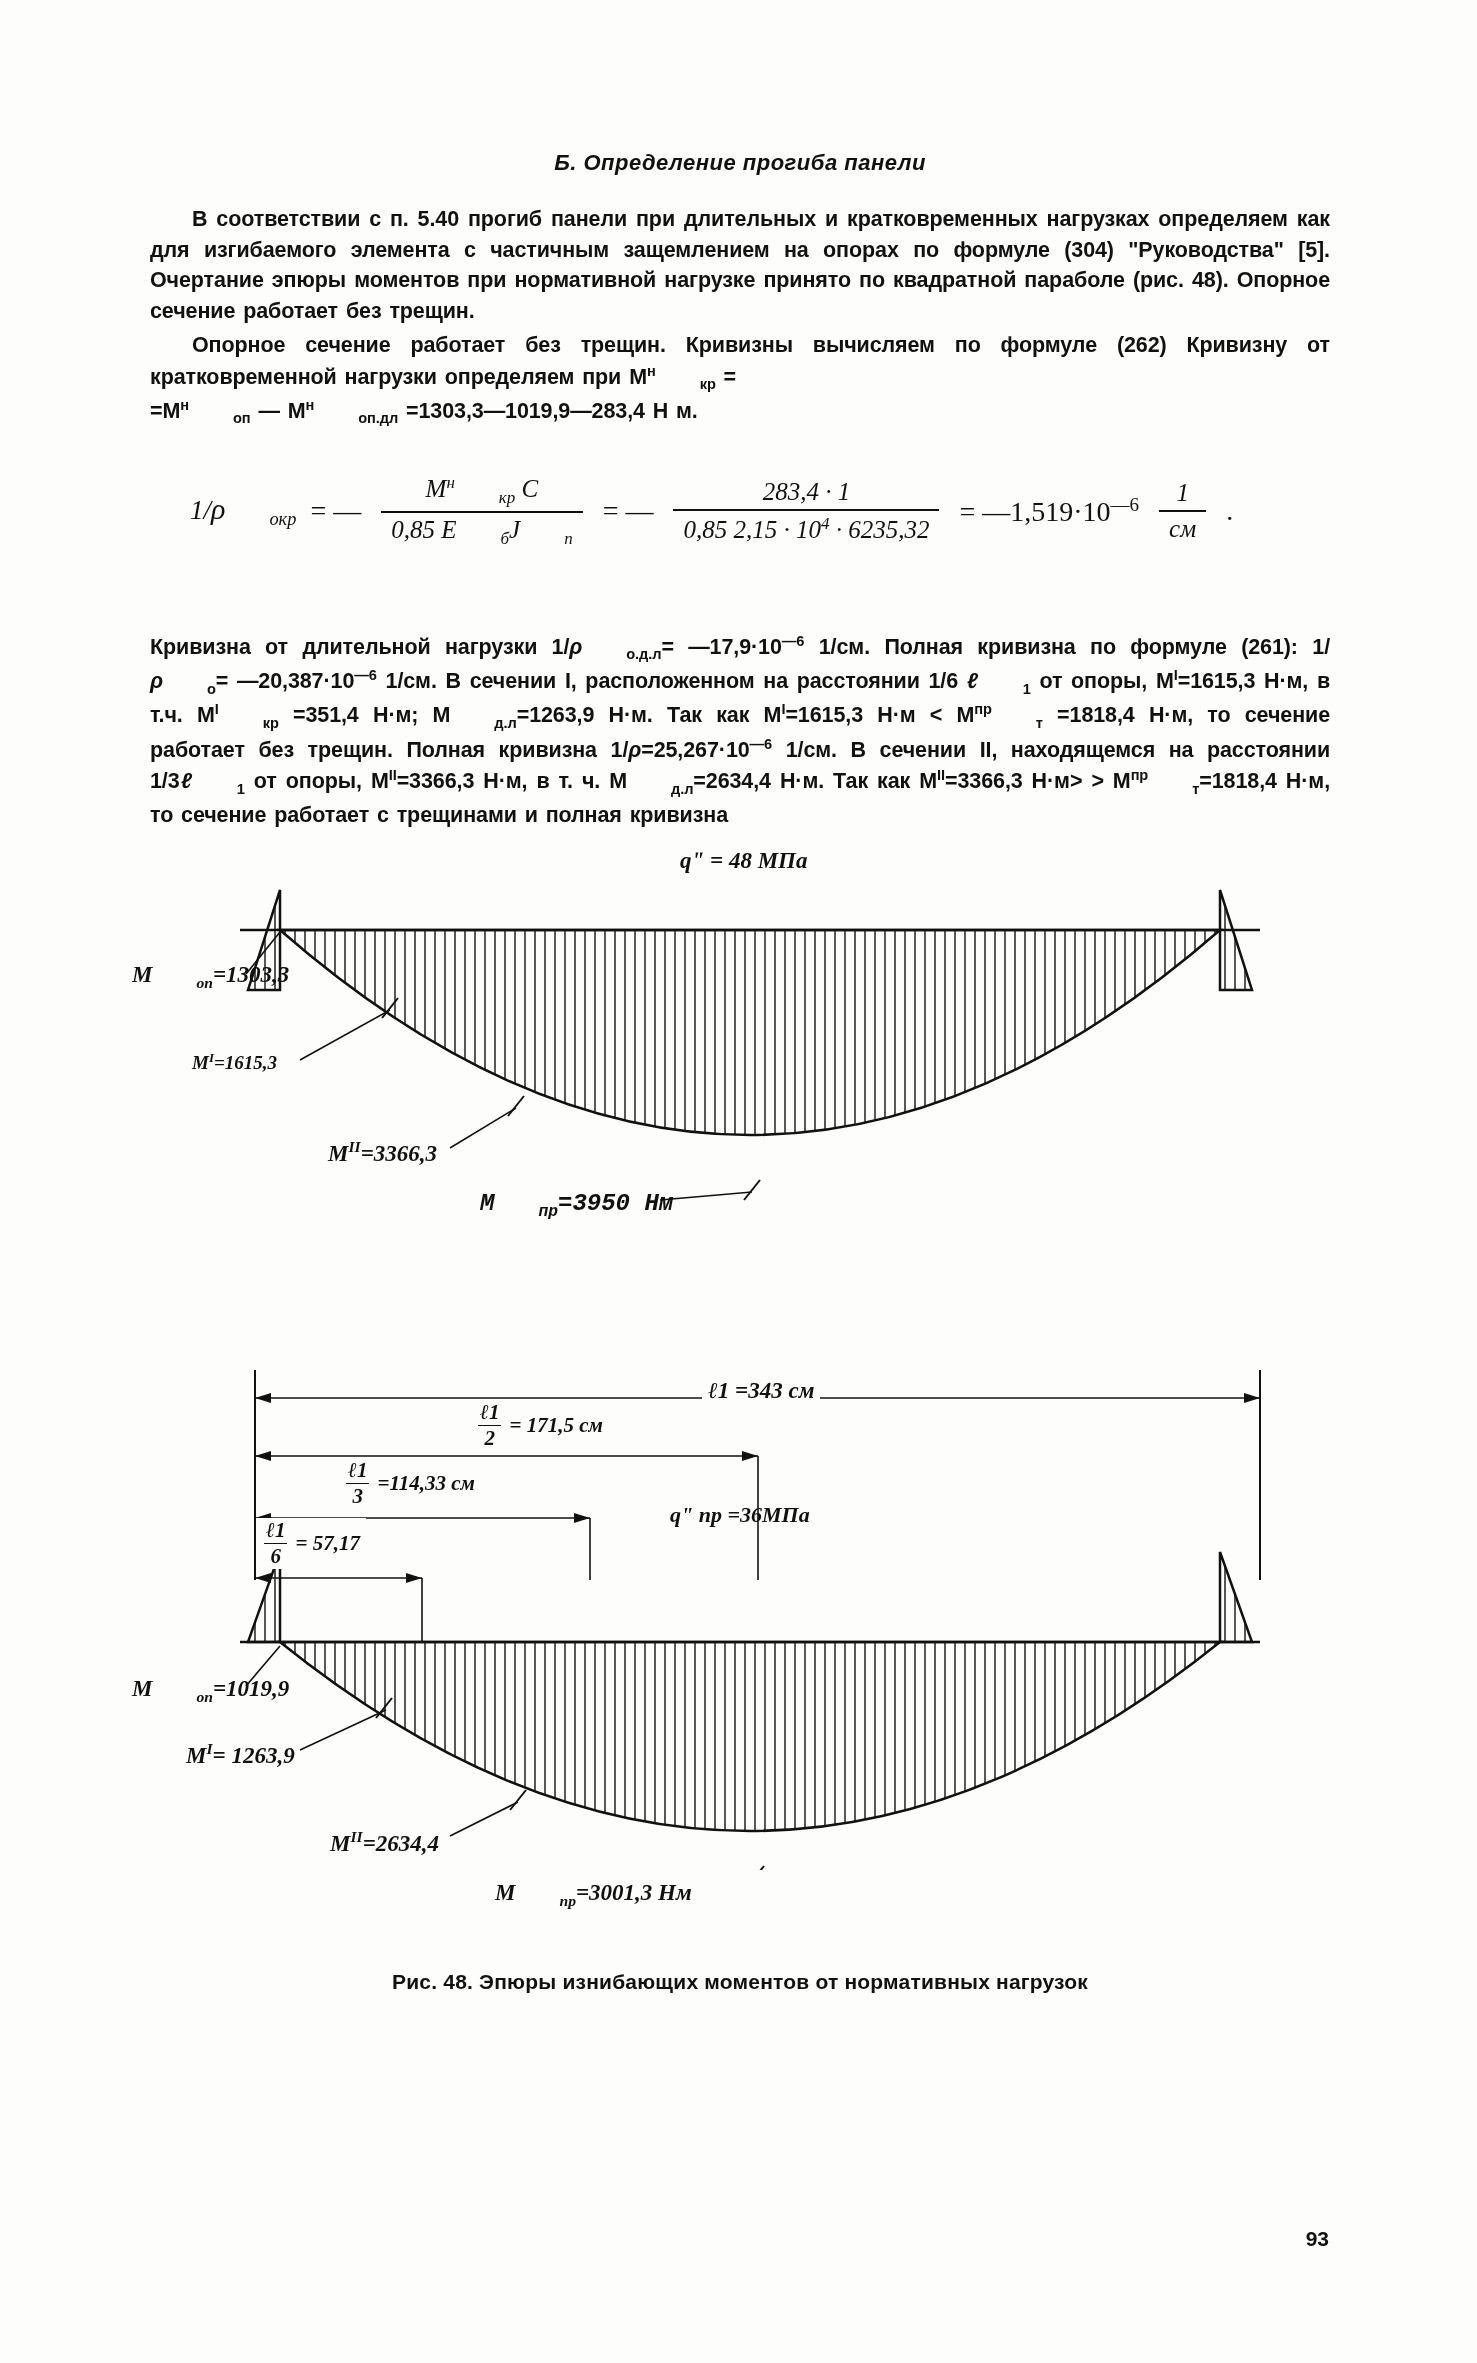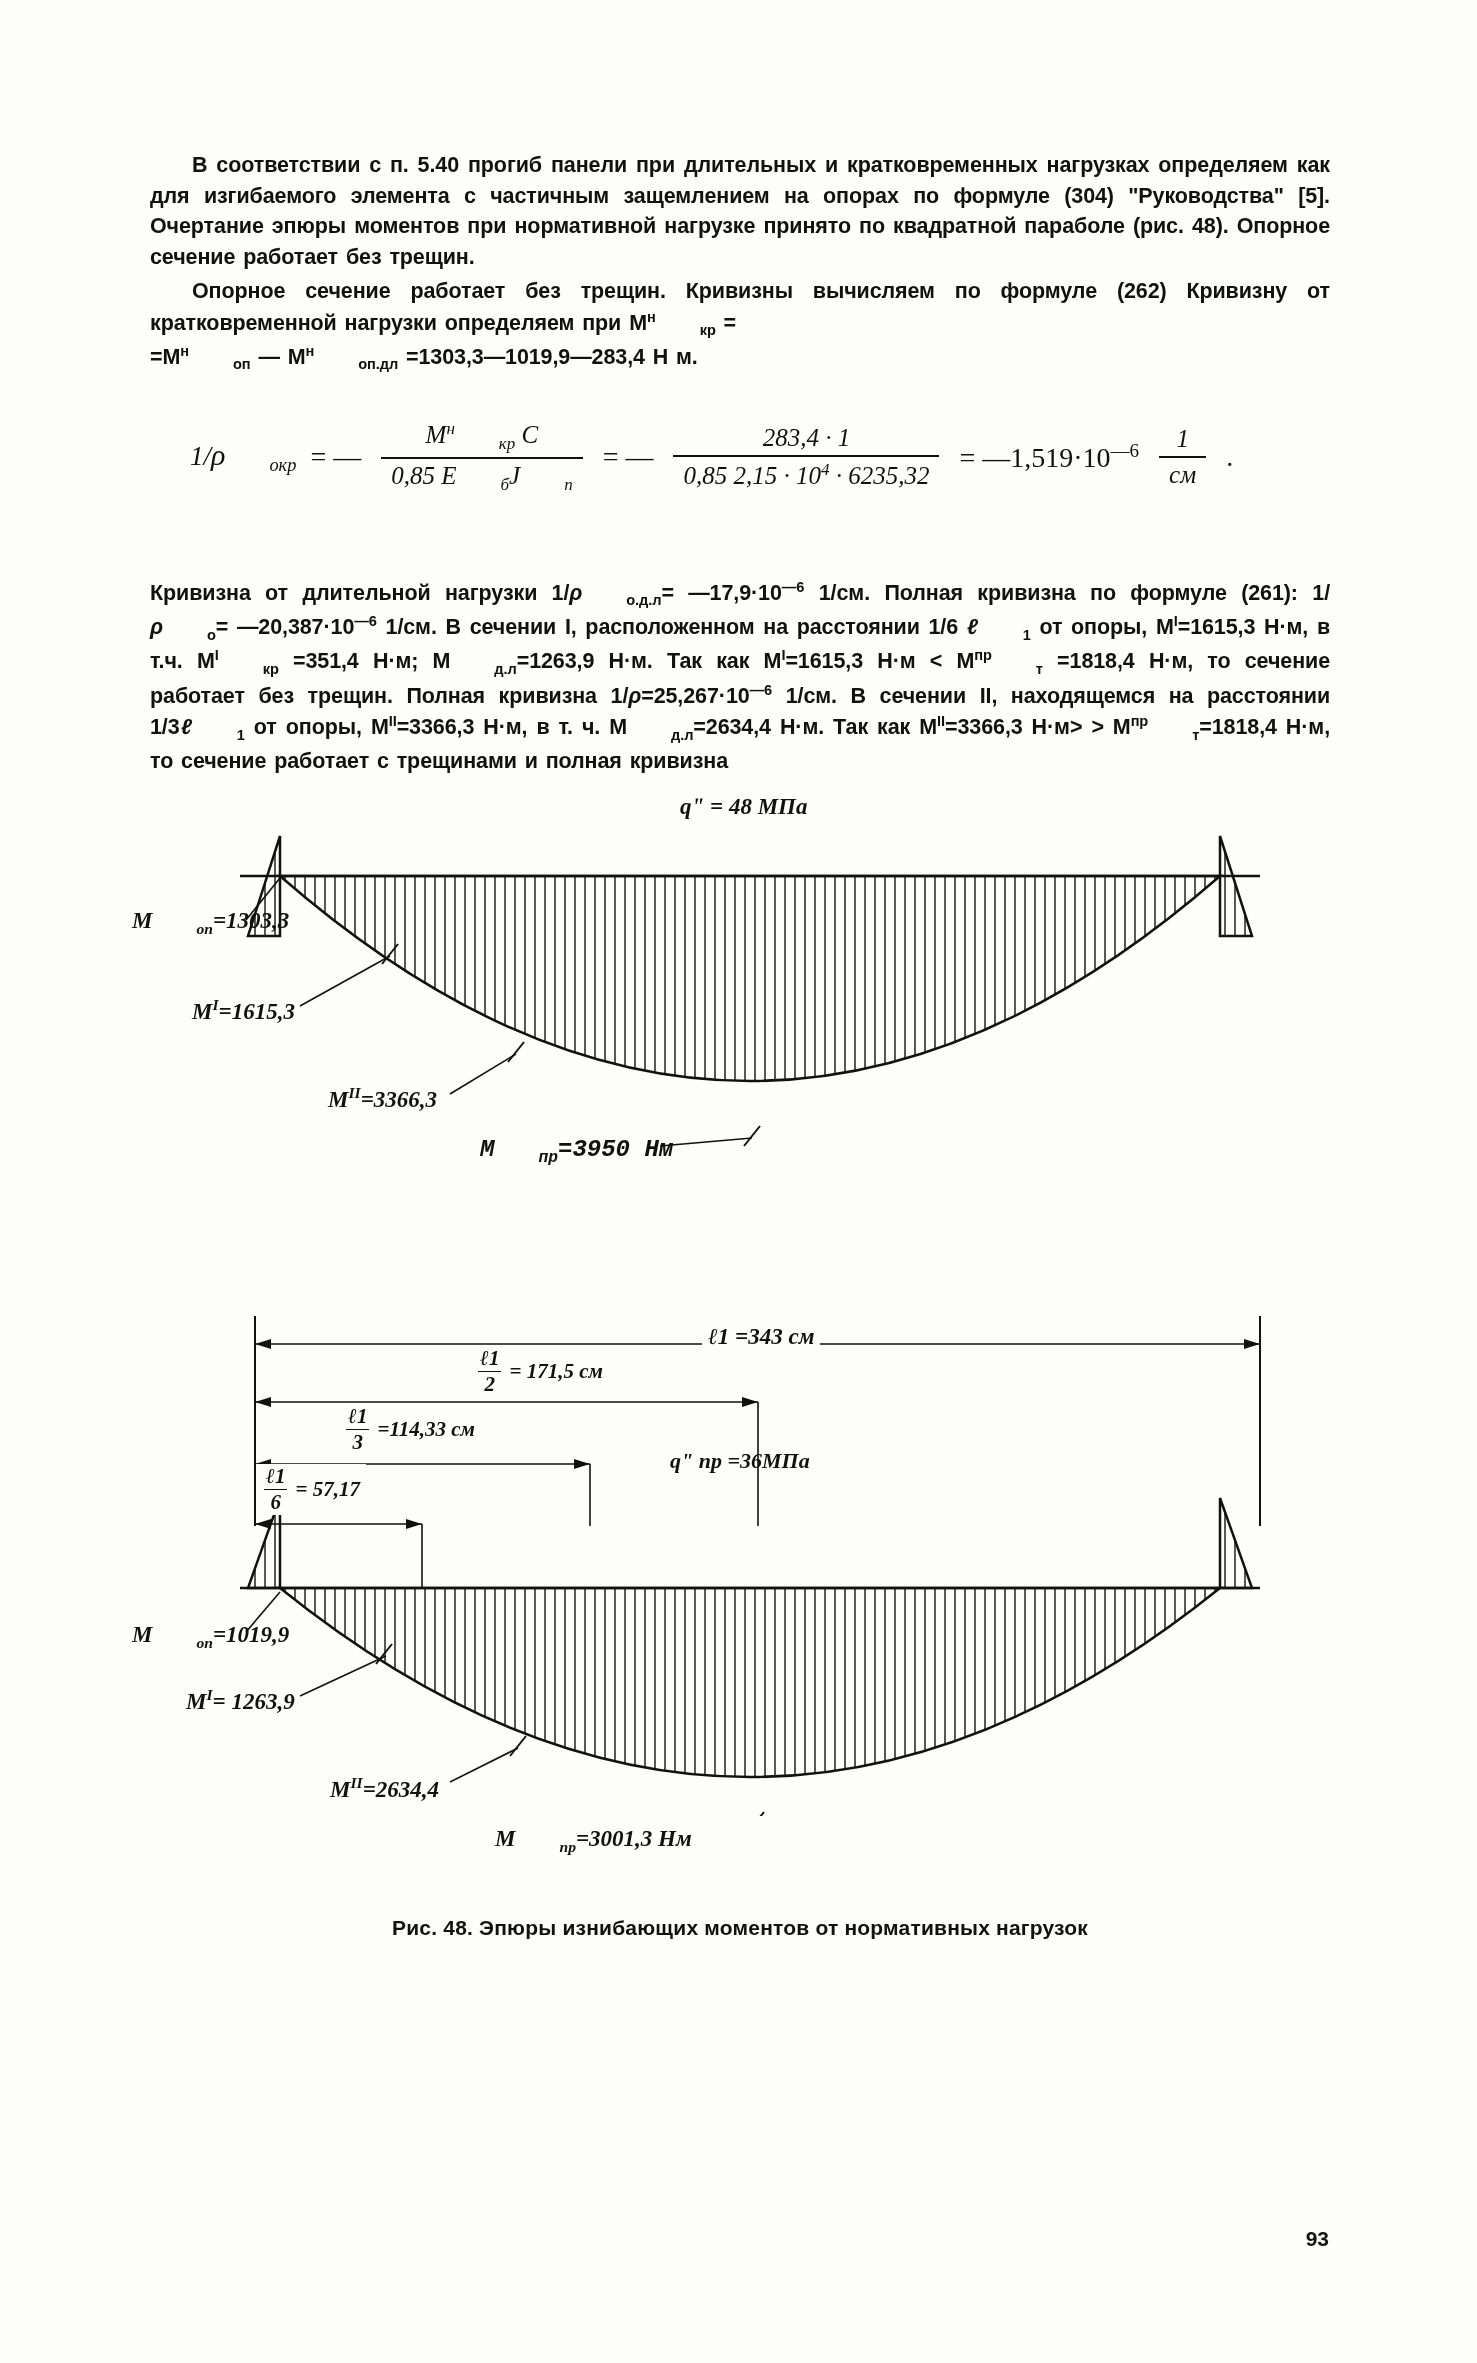--- a/index.html
+++ b/index.html
@@ -115,20 +115,21 @@
     font-size: 21px;
     margin-left: 20px;
   }
 </style>
 </head>
 <body>
 
 <div class="page">
   <div class="content">
 
+    <div class="section-title">Б. Определение прогиба панели</div>
 
     <p class="body-text indent"><span>В соответствии с п. 5.40 прогиб панели при длительных и кратковременных нагрузках определяем как для изгибаемого элемента с частичным защемлением на опорах по формуле (304) "Руководства" [5]. Очертание эпюры моментов при нормативной нагрузке принято по квадратной параболе (рис. 48). Опорное сечение работает без трещин.</span></p>
 
     <p class="body-text indent">
       <span>Опорное сечение работает без трещин. Кривизны вычисляем по формуле (262) Кривизну от кратковременной нагрузки определяем при</span>
       <span>М</span><span class="sup">н</span><span class="sub">кр</span>
       <span>=</span><br>
       <span>=М</span><span class="sup">н</span><span class="sub">оп</span>
       <span>— М</span><span class="sup">н</span><span class="sub">оп.дл</span>
       <span>=1303,3—1019,9—283,4 Н м.</span>
@@ -247,21 +248,21 @@
           <line x1="606" y1="508" x2="520" y2="520" stroke="#111" stroke-width="1.6"></line>
         </g>
       </svg>
 
       <div style="position:absolute; left:530px; top:-22px; font-family:'Liberation Serif',serif; font-style:italic; font-weight:bold; font-size:23px;">qʺ = 48 МПа</div>
 
       <div style="position:absolute; left:-18px; top:92px; font-family:'Liberation Serif',serif; font-style:italic; font-weight:bold; font-size:23px;">
         <span>М</span><span class="sub">оп</span><span>=1303,3</span>
       </div>
 
-      <div style="position:absolute; left:42px; top:180px; font-family:'Liberation Serif',serif; font-style:italic; font-weight:bold; font-size:23px;">
+      <div style="position:absolute; left:42px; top:180px; font-family:'Liberation Serif',serif; font-style:italic; font-weight:bold; font-size:19px;">
         <span>М</span><span class="sup">I</span><span>=1615,3</span>
       </div>
 
       <div style="position:absolute; left:178px; top:268px; font-family:'Liberation Serif',serif; font-style:italic; font-weight:bold; font-size:23px;">
         <span>М</span><span class="sup">II</span><span>=3366,3</span>
       </div>
 
       <div style="position:absolute; left:330px; top:320px; font-family:Liberation Mono, monospace; font-style:italic; font-weight:bold; font-size:24px;">
         <span>М</span><span class="sub">пр</span><span>=3950 Нм</span>
       </div>

